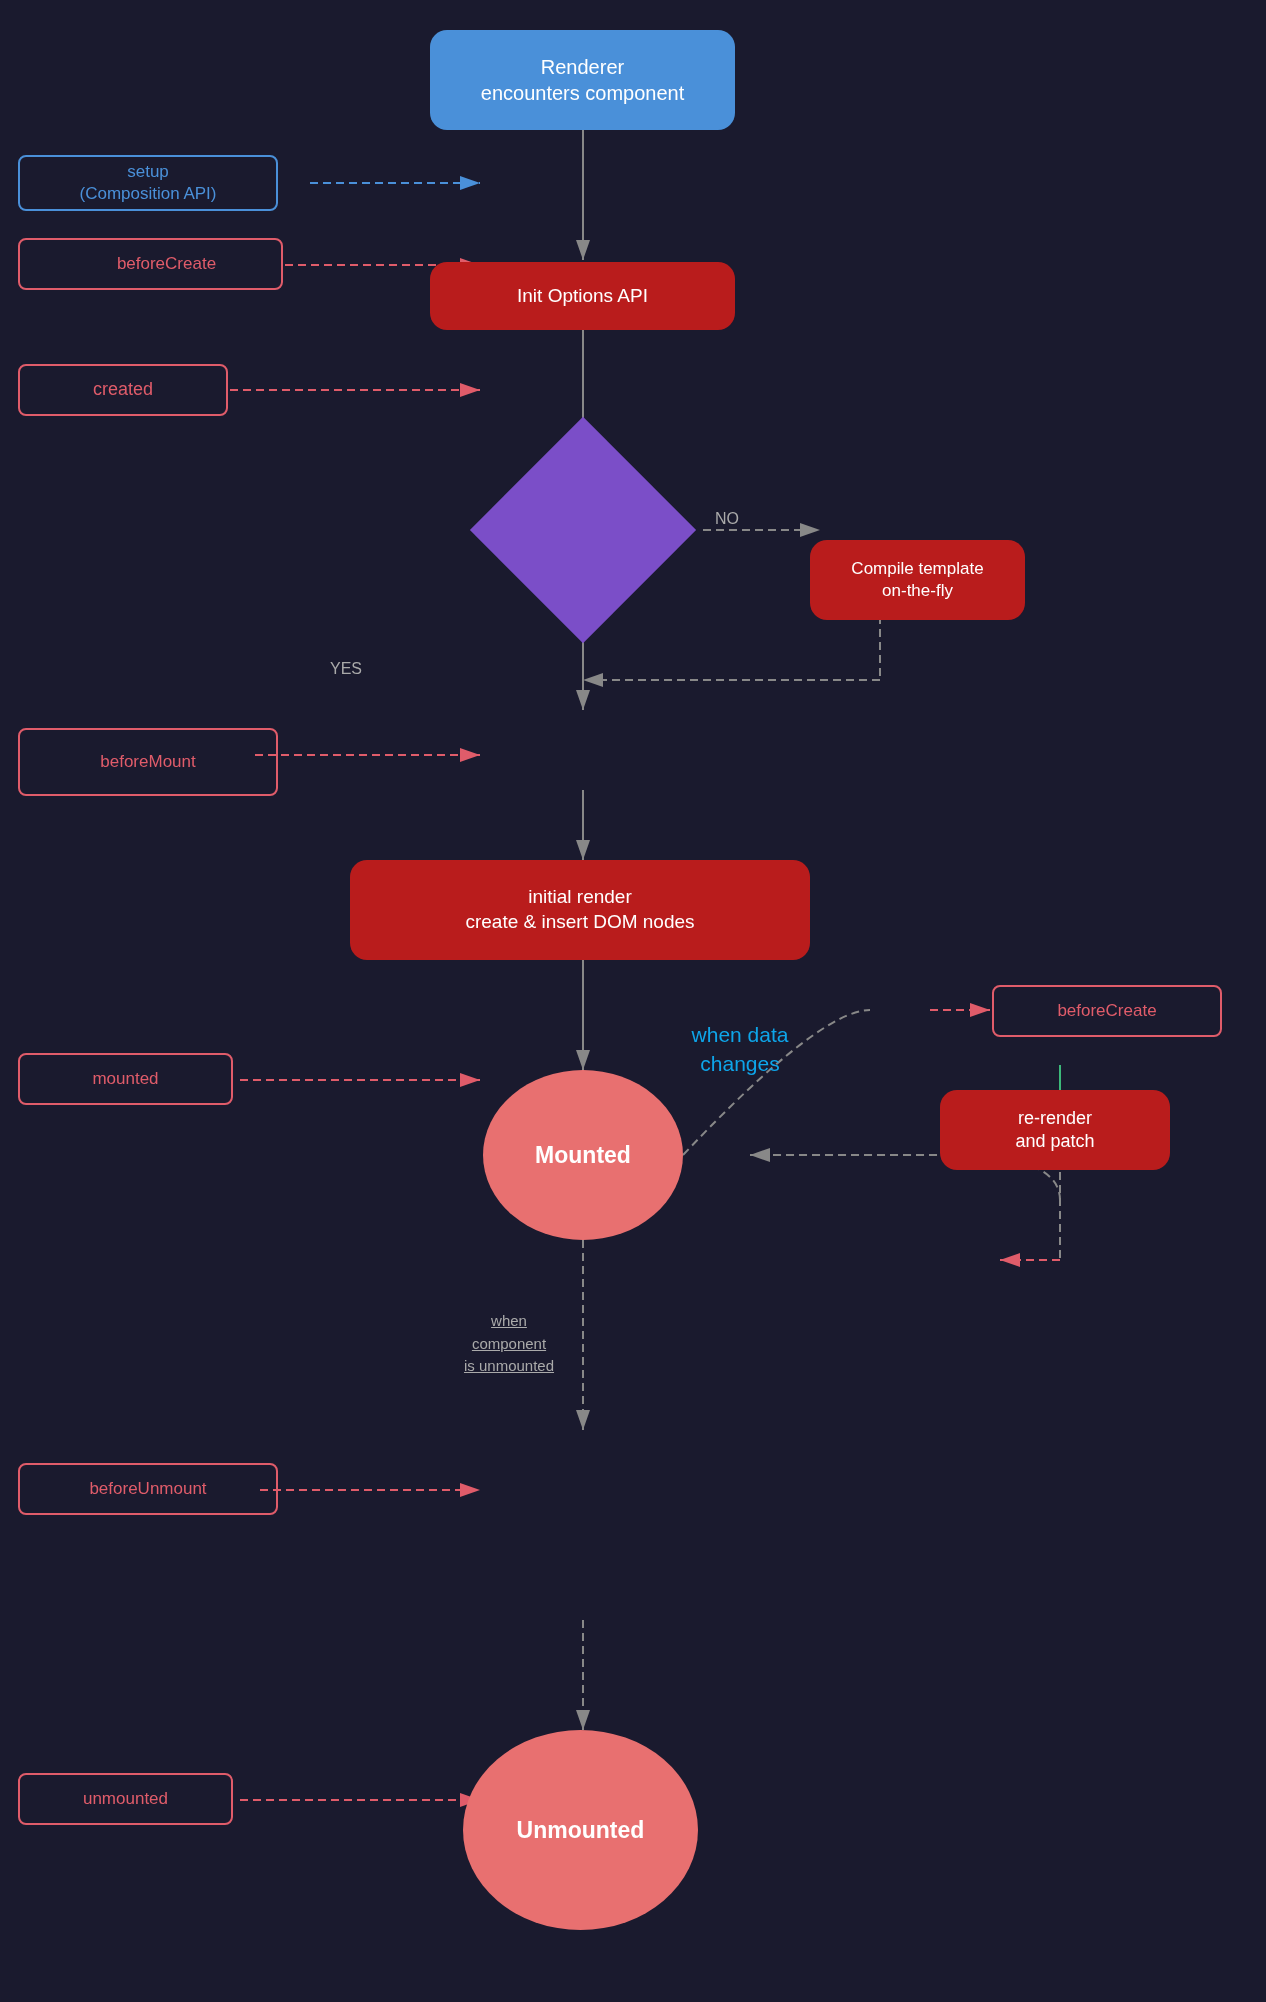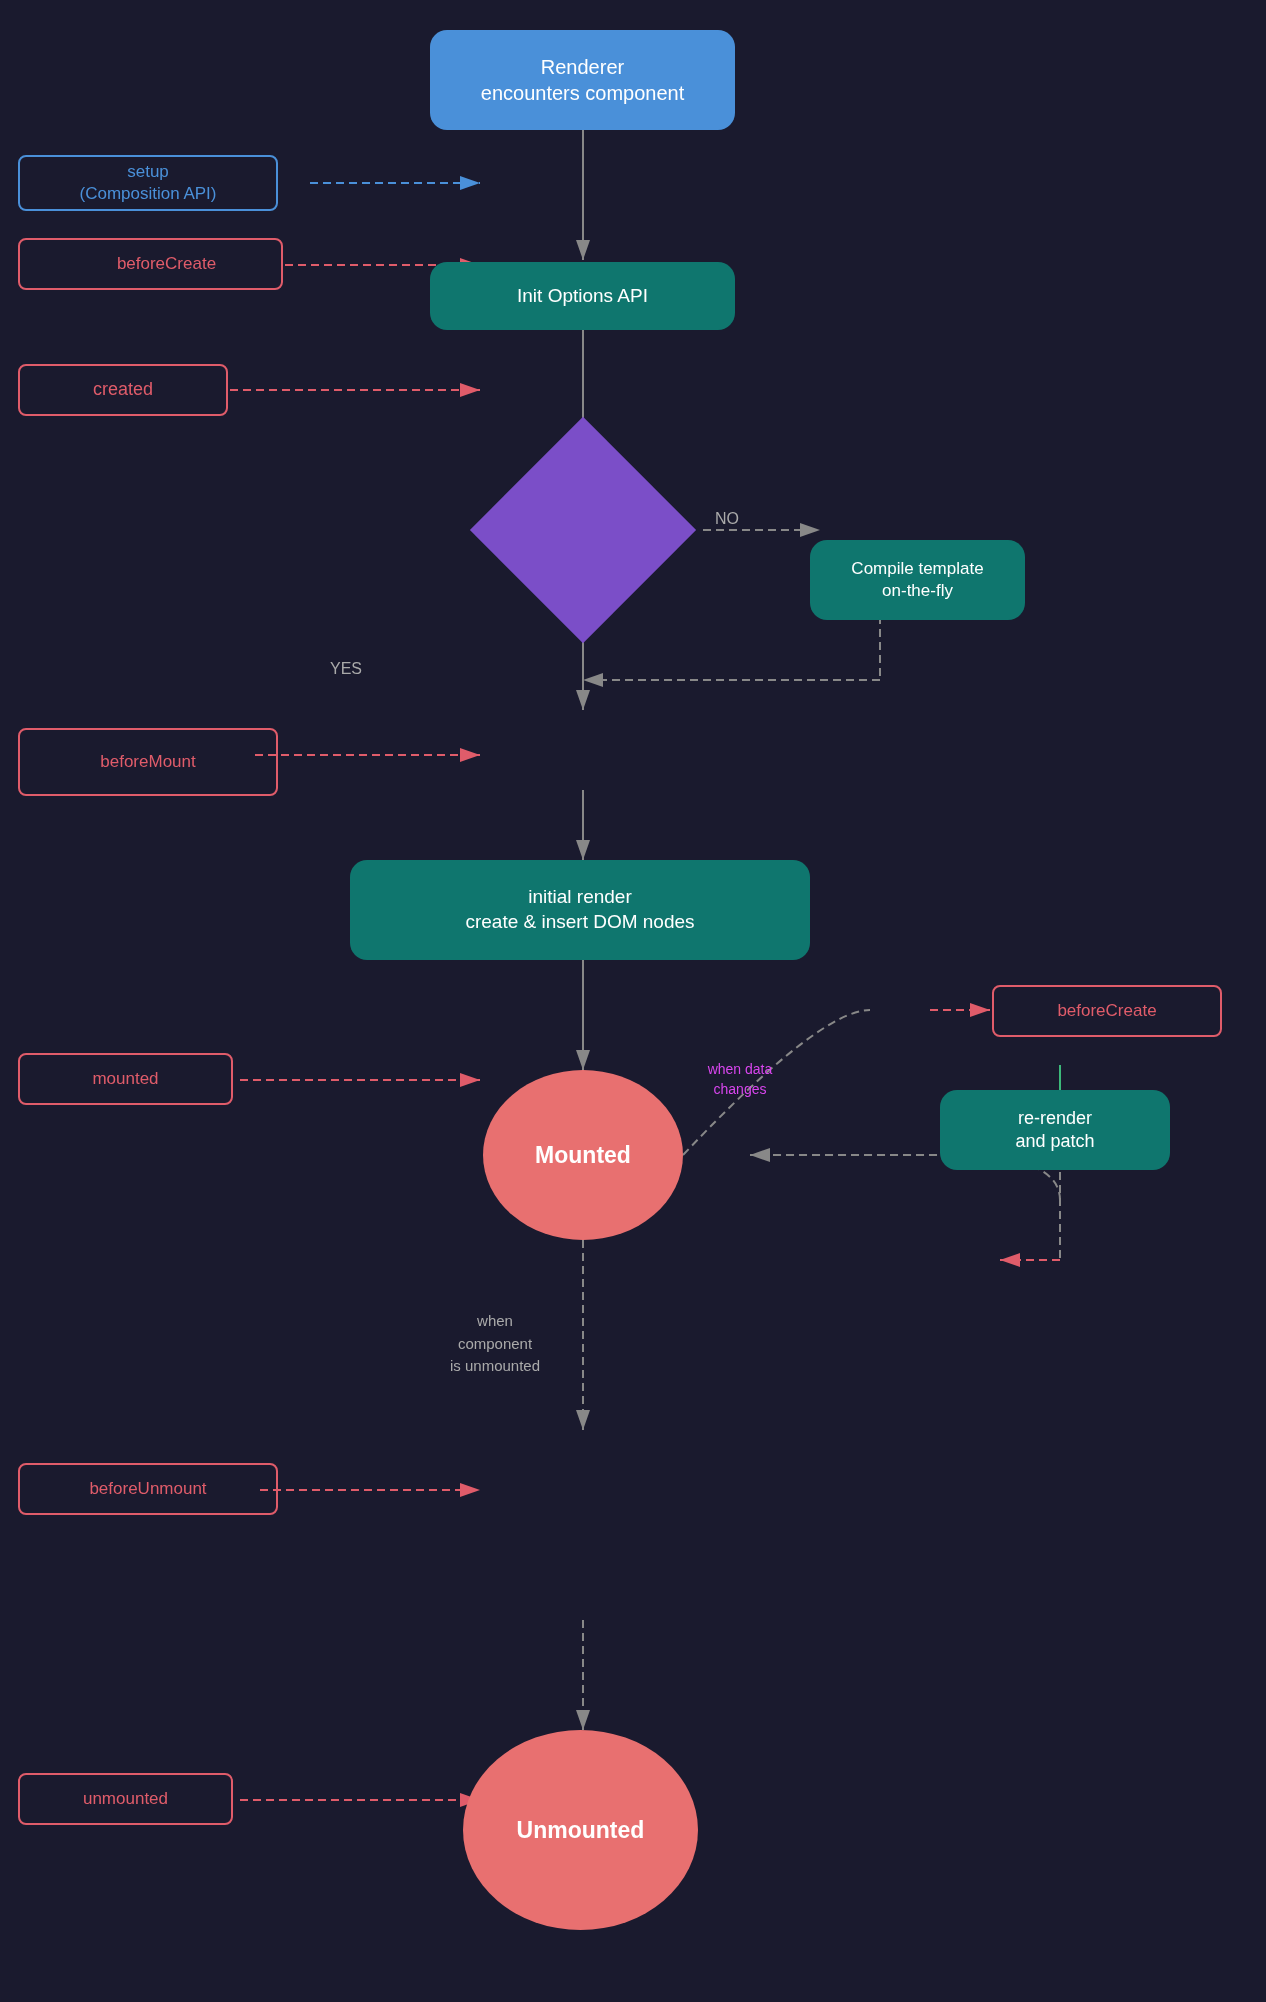--- a/index.html
+++ b/index.html
@@ -27,21 +27,21 @@
       font-size: 18px;
       font-weight: 500;
       line-height: 1.3;
     }
     .box-blue {
       background: #4a90d9;
       color: white;
       border: none;
     }
     .box-green {
-      background: #0f766e;
+      background: #b91c1c;
       color: white;
       border: none;
     }
     .box-red-outline {
       background: transparent;
       color: #e05c6a;
       border: 2px solid #e05c6a;
       border-radius: 8px;
     }
     .box-blue-outline {
@@ -208,34 +208,34 @@
   </div>
 
   <div class="box box-red-outline" style="left:18px; top:1053px; width:215px; height:52px; font-size:17px;">
     <span>mounted</span>
   </div>
 
   <div class="circle" style="left:483px; top:1070px; width:200px; height:170px; font-size:23px;">
     <span>Mounted</span>
   </div>
 
-  <div class="label-text" style="left:670px; top:1020px; color:#d946ef; font-size:14px; width:140px; line-height:1.4;margin-top:40px;">
+  <div class="label-text" style="left:670px; top:1020px; color:#0ea5e9; font-size:21px; width:140px; line-height:1.4;">
     <span>when data<br>changes</span>
   </div>
 
   <div class="box box-red-outline" style="left:992px; top:985px; width:230px; height:52px; font-size:17px;">
     <span>beforeCreate</span>
   </div>
 
   <div class="box box-green" style="left:940px; top:1090px; width:230px; height:80px; font-size:18px;">
     <span>re-render<br>and patch</span>
   </div>
 
 
-  <div class="label-text" style="left:405px; top:1310px; color:#aaa; font-size:15px; width:180px; line-height:1.5; ">
+  <div class="label-text" style="left:419px; top:1310px; color:#aaa; font-size:15px; width:180px; line-height:1.5; text-decoration:underline;">
     <span>when<br>component<br>is unmounted</span>
   </div>
 
   <div class="box box-red-outline" style="left:18px; top:1463px; width:260px; height:52px; font-size:17px;">
     <span>beforeUnmount</span>
   </div>
 
   <div class="circle" style="left:463px; top:1730px; width:235px; height:200px; font-size:23px;">
     <span>Unmounted</span>
   </div>

